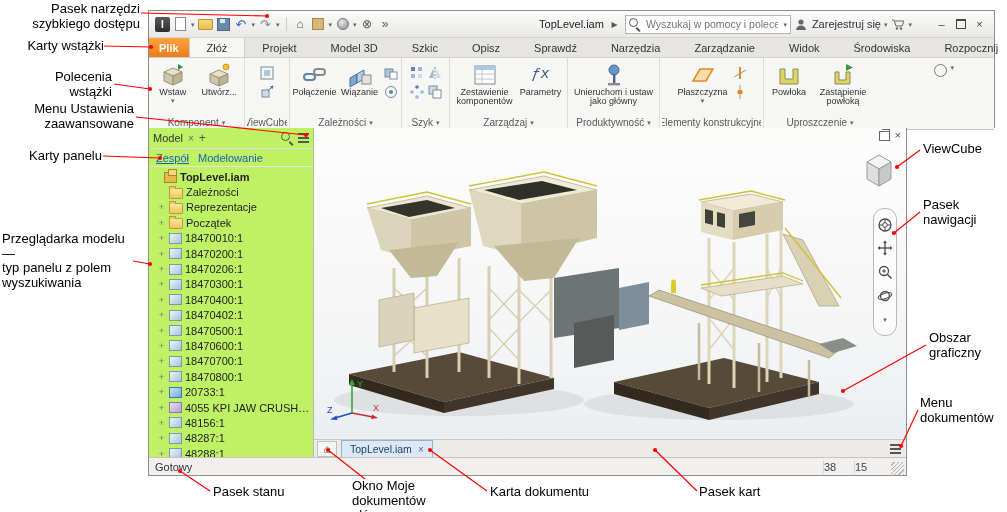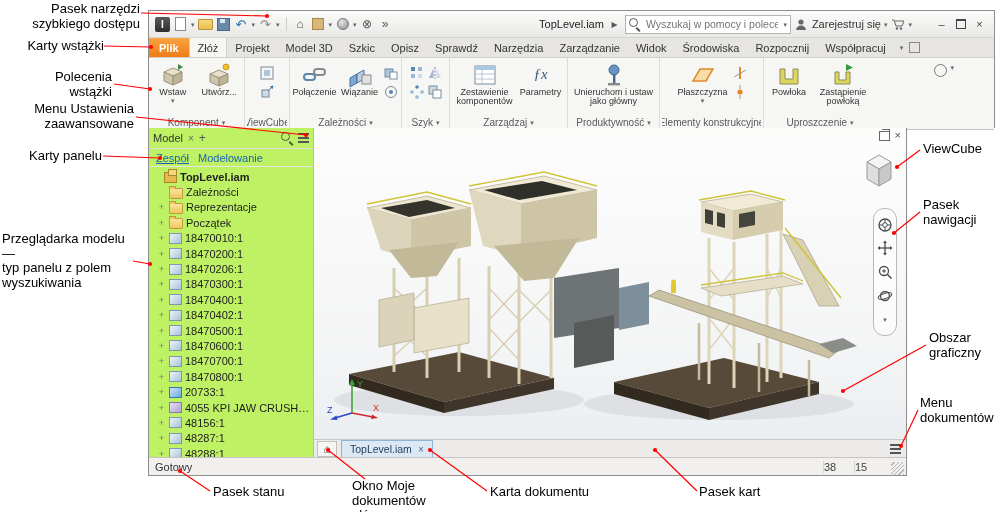--- a/index.html
+++ b/index.html
@@ -41,38 +41,38 @@
                    font-family:"Liberation Sans",sans-serif;background:transparent;min-width:0}
   .signin{white-space:nowrap;color:#333}
   .winbtns{display:flex;align-items:center;gap:2px;margin-left:18px}
   .winbtn{width:17px;height:15px;display:flex;align-items:center;justify-content:center;
           font-size:11px;color:#444}
   .maxbox{width:8px;height:7px;border:1px solid #444;border-top-width:2px}
 
   
   .ribbon-tabs{height:19px;display:flex;align-items:stretch;background:#e6e5e2;
                border-bottom:1px solid #d0cfcc;font-size:11px;color:#333}
-  .rtab{padding:0 8px;display:flex;align-items:center;white-space:nowrap}
+  .rtab{padding:0 17px;display:flex;align-items:center;white-space:nowrap}
   .rtab.plik{background:linear-gradient(#f9a341,#ed7d17);color:#fff;font-weight:bold;padding:0 10px}
   .rtab.active{background:#f6f6f4;border-left:1px solid #cfcecb;border-right:1px solid #cfcecb}
   .rtab-extra{display:flex;align-items:center;gap:6px;padding:0 6px}
 
   
   .ribbon{height:72px;background:#f6f6f4;display:flex;align-items:stretch;border-bottom:1px solid #c6c5c2;box-sizing:border-box}
   .rgroup{display:flex;flex-direction:column;border-right:1px solid #dddcd8;padding:2px 2px 0;box-sizing:border-box}
   .rgroup-body{flex:1;display:flex;align-items:flex-start;justify-content:center;gap:2px}
   .rgroup-label{height:14px;font-size:10px;color:#5a5a5a;display:flex;align-items:center;
                 justify-content:center;gap:3px;white-space:nowrap;overflow:hidden}
   .bigbtn{display:flex;flex-direction:column;align-items:center;text-align:center;
           font-size:9px;line-height:1.05;color:#333;padding-top:2px}
   .bicon{width:26px;height:26px;display:flex;align-items:center;justify-content:center}
   .blabel{max-width:100%;}
   .smallcol{display:flex;flex-direction:column;gap:3px;padding-top:5px}
   .sicon{width:16px;height:16px;display:flex;align-items:center;justify-content:center}
-  .fxtext{font-family:Liberation Serif, serif;font-style:italic;font-size:15px;color:#3a5a82}
+  .fxtext{font-family:Liberation Mono, monospace;font-style:italic;font-size:15px;color:#3a5a82}
   .flyout{margin-left:auto;margin-right:40px;display:flex;align-items:flex-start;gap:3px;padding-top:6px}
   .circ{width:13px;height:13px;border:1.5px solid #777;border-radius:50%;box-sizing:border-box}
 
   
   .bodyrow{position:absolute;left:0;top:0;right:0;bottom:18px;display:flex}
   .panel{width:165px;background:#bef264;border-right:1px solid #b9b8b5;display:flex;
          flex-direction:column;box-sizing:border-box;font-size:11px}
   .panel-head{height:20px;display:flex;align-items:center;gap:5px;padding:0 4px;
               border-bottom:1px solid #dedddb;color:#333}
   .panel-head .x{font-size:10px;color:#666}

